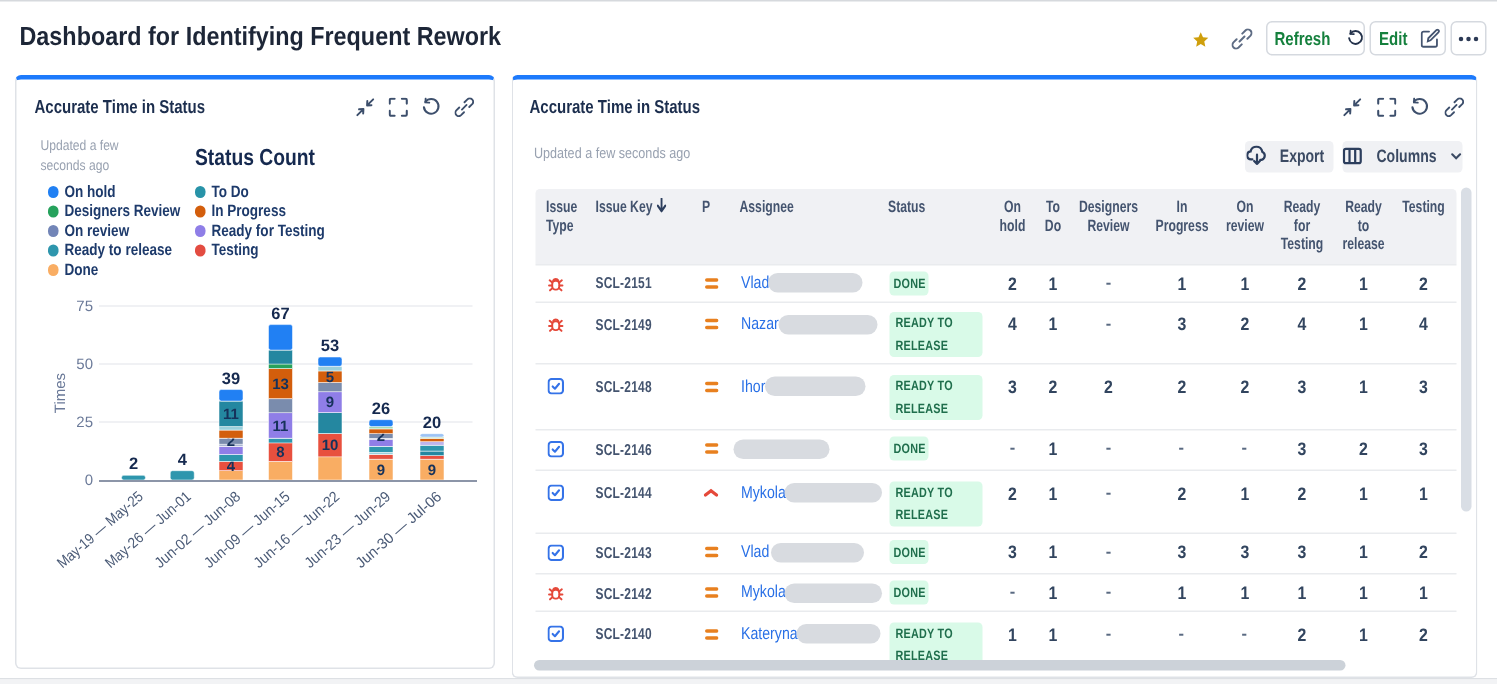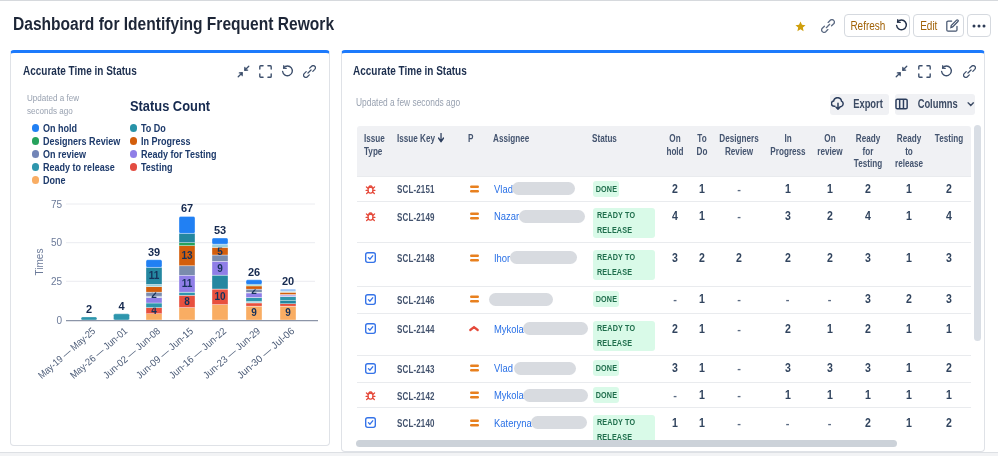--- a/index.html
+++ b/index.html
@@ -12,22 +12,22 @@
   font-size:9px;font-weight:bold;letter-spacing:0.2px;}
 .num{position:absolute;font-size:12px;font-weight:bold;color:#32455f;transform:translate(-50%,-50%) scaleX(0.88);}
 .dash{position:absolute;font-size:11px;font-weight:bold;color:#5a6a82;transform:translate(-50%,-50%);}
 .key{position:absolute;font-size:10.5px;font-weight:bold;color:#44546f;letter-spacing:0.2px;transform:scaleX(0.76);transform-origin:left center;white-space:nowrap;}
 .name{position:absolute;font-size:11.5px;color:#2970e6;transform:scaleX(0.82);transform-origin:left center;white-space:nowrap;}
 .blk{position:absolute;background:#d8dbe0;border-radius:7px;height:13px;}
 .sep{position:absolute;height:1px;background:#e9ebee;}
 .hcell{position:absolute;font-size:11px;font-weight:bold;color:#44546f;line-height:12.5px;transform:scaleX(0.74);transform-origin:left top;white-space:nowrap;}
 .hcellc{position:absolute;font-size:11px;font-weight:bold;color:#44546f;line-height:12.5px;text-align:center;transform:translateX(-50%) scaleX(0.74);white-space:nowrap;}
 .btn{position:absolute;display:flex;align-items:center;justify-content:center;
-  background:#fff;border:1px solid #d5d9df;border-radius:4px;color:#a16207;
-  font-size:12.5px;font-weight:normal;gap:6px;}
+  background:#fff;border:1px solid #d5d9df;border-radius:4px;color:#15803d;
+  font-size:12.5px;font-weight:bold;gap:6px;}
 .btn span{display:inline-block;transform:scaleX(0.8);transform-origin:center;white-space:nowrap;}
 .sbtn{position:absolute;display:flex;align-items:center;justify-content:center;
   background:#f0f1f4;border-radius:3px;color:#3b4a63;font-size:12px;font-weight:bold;gap:4px;}
 .sbtn span{display:inline-block;transform:scaleX(0.78);transform-origin:center;white-space:nowrap;}
 .badge i{font-style:normal;display:inline-block;transform:scaleX(0.8);transform-origin:left center;white-space:nowrap;}
 </style></head>
 <body>
 <div class="abs" style="left:0;top:0;width:998px;height:1px;background:#d6d9dd;"></div>
 <div class="abs" style="left:13px;top:14px;font-size:17.5px;font-weight:bold;color:#1d2637;transform:scaleX(0.89);transform-origin:left center;white-space:nowrap;">Dashboard for Identifying Frequent Rework</div>
 

